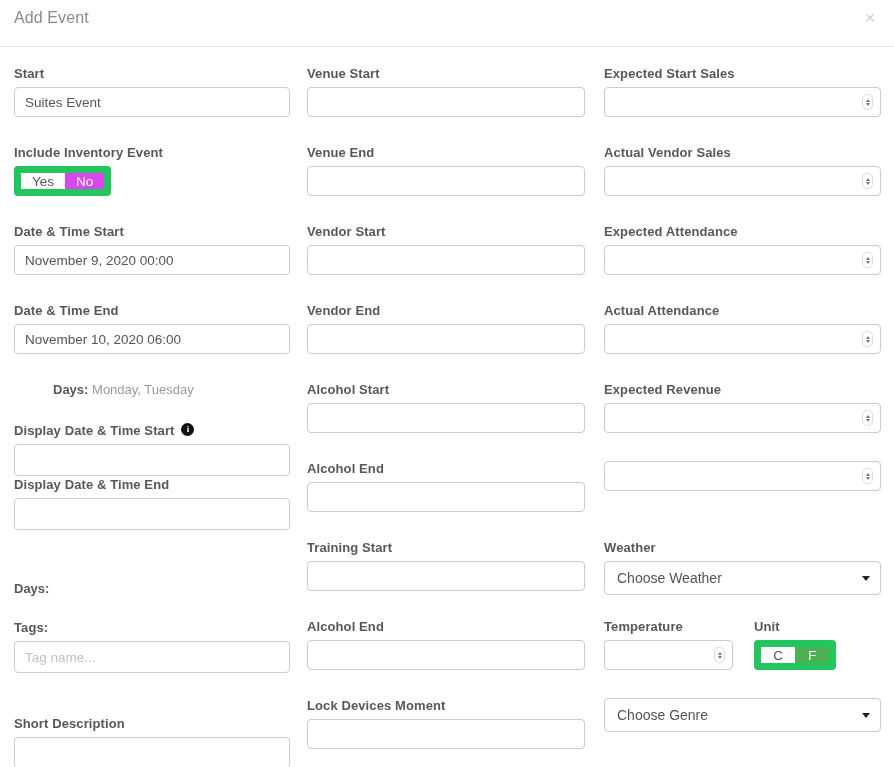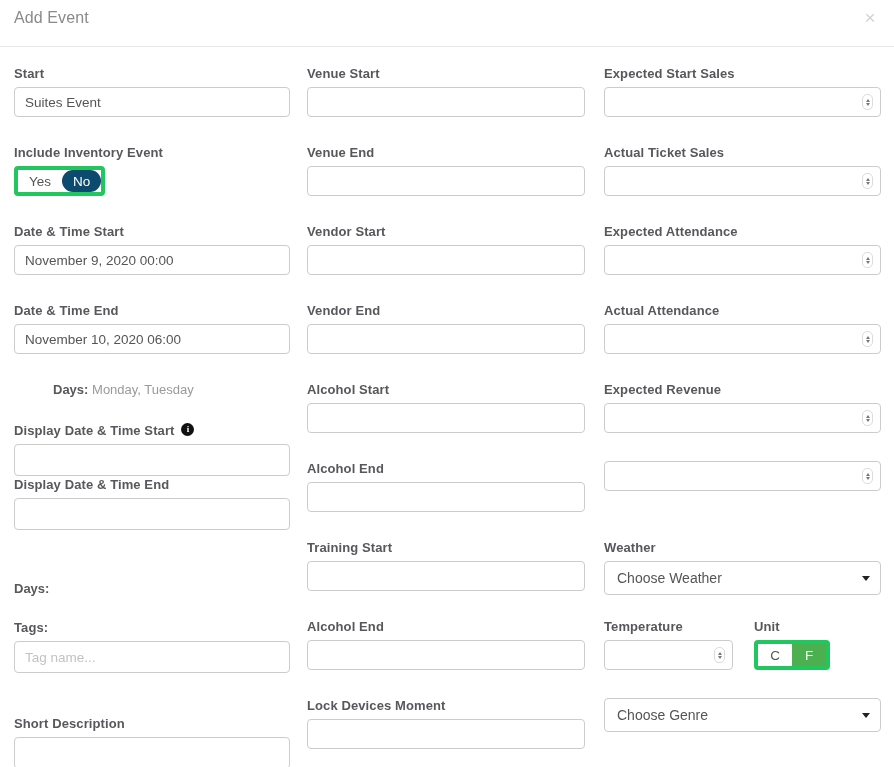--- a/index.html
+++ b/index.html
@@ -90,31 +90,31 @@
   }
   .caret {
     position: absolute; right: 11px; top: 50%; margin-top: -2px;
     width: 0; height: 0;
     border-left: 4.5px solid transparent; border-right: 4.5px solid transparent;
     border-top: 5px solid #222; pointer-events: none;
   }
 
   
   .toggle {
-    display: inline-flex; border: 4px solid #22c55e; border-radius: 4px;
+    display: inline-flex; border: 7px solid #22c55e; border-radius: 4px;
     overflow: hidden; height: 30px;
   }
   .toggle .opt {
     display: flex; align-items: center; justify-content: center;
     min-width: 34px; padding: 0 11px;
     font-size: 13.5px; color: #555; background: #fff; cursor: pointer;
     font-family: "Liberation Sans", sans-serif;
     border: none;
   }
-  .toggle .opt.active-red   { background: #0c4a6e; color: #fff; border-radius: 13px; }
+  .toggle .opt.active-red   { background: #d946ef; color: #fff; }
   .toggle .opt.active-green { background: #4caf50; color: #fff; }
 
   
   .days-line { font-size: 13px; color: #9a9a9a; }
   .days-line b { color: #58585c; font-weight: bold; }
 
   
   .pair { position: absolute; left: 0; width: 100%; }
   .pair .sub { position: absolute; top: 0; }
 </style>
@@ -246,21 +246,21 @@
       <div class="numwrap">
         <input class="inp" type="text" value="" style="">
         <span class="spinner">
             <i class="up"></i>
             <i class="down"></i>
           </span>
       </div>
     </div>
 
     <div class="field" style="top:98px;">
-      <label class="lbl">Actual Ticket Sales</label>
+      <label class="lbl">Actual Vendor Sales</label>
       <div class="numwrap">
         <input class="inp" type="text" value="" style="">
         <span class="spinner">
             <i class="up"></i>
             <i class="down"></i>
           </span>
       </div>
     </div>
 
     <div class="field" style="top:177px;">

